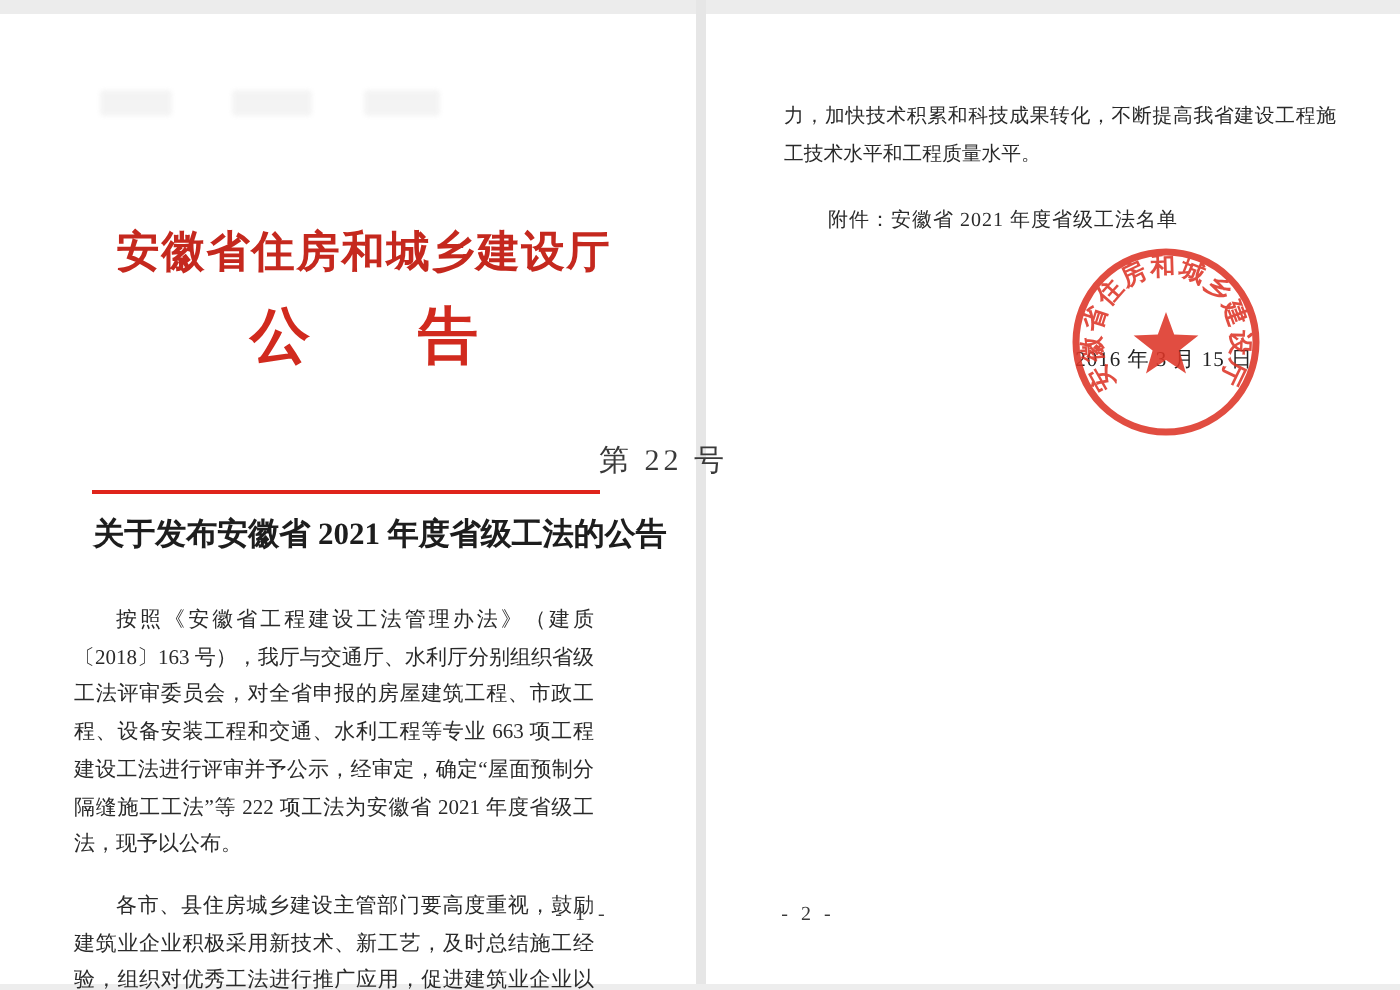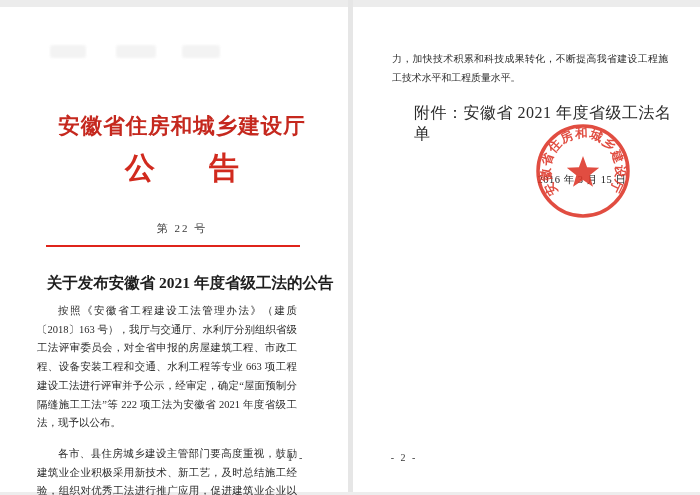--- a/index.html
+++ b/index.html
@@ -26,47 +26,47 @@
   .bleed{height:13px;background:#ebebeb;opacity:.55;filter:blur(1px);border-radius:2px;}
   .agency{
     left:0;top:111px;width:364px;text-align:center;
     font-size:21.5px;font-weight:bold;color:#c5281e;letter-spacing:1px;
   }
   .gonggao{
     left:0;top:148px;width:364px;text-align:center;padding-left:12px;box-sizing:border-box;
     font-size:30px;font-weight:bold;color:#d12a1e;letter-spacing:12px;
   }
   .issue-no{
-    left:0;top:221px;width:364px;text-align:center;
-    font-size:11px;color:#3a3a3a;letter-spacing:2px;
+    left:0;top:221px;width:364px;text-align:right;
+    font-size:15px;color:#3a3a3a;letter-spacing:2px;
   }
   .red-rule{left:46px;top:245px;width:254px;height:2px;background:#df241b;}
   .doc-title{
     left:18px;top:257px;width:330px;text-align:center;padding-left:14px;box-sizing:border-box;
-    font-size:15.5px;font-weight:bold;color:#1d1d1d;margin-top:16px;
+    font-size:15.5px;font-weight:bold;color:#1d1d1d;
   }
   .body-block{
     left:25px;top:290px;width:284px;
     font-size:10.5px;line-height:18.7px;color:#2a2a2a;
     text-align:justify;
   }
   .body-block p{margin:12px;text-indent:2em;}
   .pagenum{font-size:10px;color:#3a3a3a;letter-spacing:2px;text-align:center;}
   .pn1{left:241px;top:452px;width:100px;}
   .pn2{left:357px;top:452px;width:94px;}
 
   
   .cont-block{
     left:392px;top:49px;width:276px;
     font-size:9.9px;line-height:19px;color:#2a2a2a;text-align:justify;font-family:Liberation Serif, serif;
   }
   .cont-block p{margin:0;}
   .attachment{
     left:414px;top:103px;width:270px;
-    font-size:16px;color:#2a2a2a;letter-spacing:.5px;
+    font-size:10px;color:#2a2a2a;letter-spacing:.5px;
   }
   .seal-date{
     left:528px;top:173px;width:108px;text-align:center;
     font-size:10.5px;color:#222;z-index:1;letter-spacing:.5px;
   }
   .seal{left:528px;top:116px;width:110px;height:110px;z-index:2;opacity:.88;}
   .seal svg{display:block;}
 </style>
 </head>
 <body>

